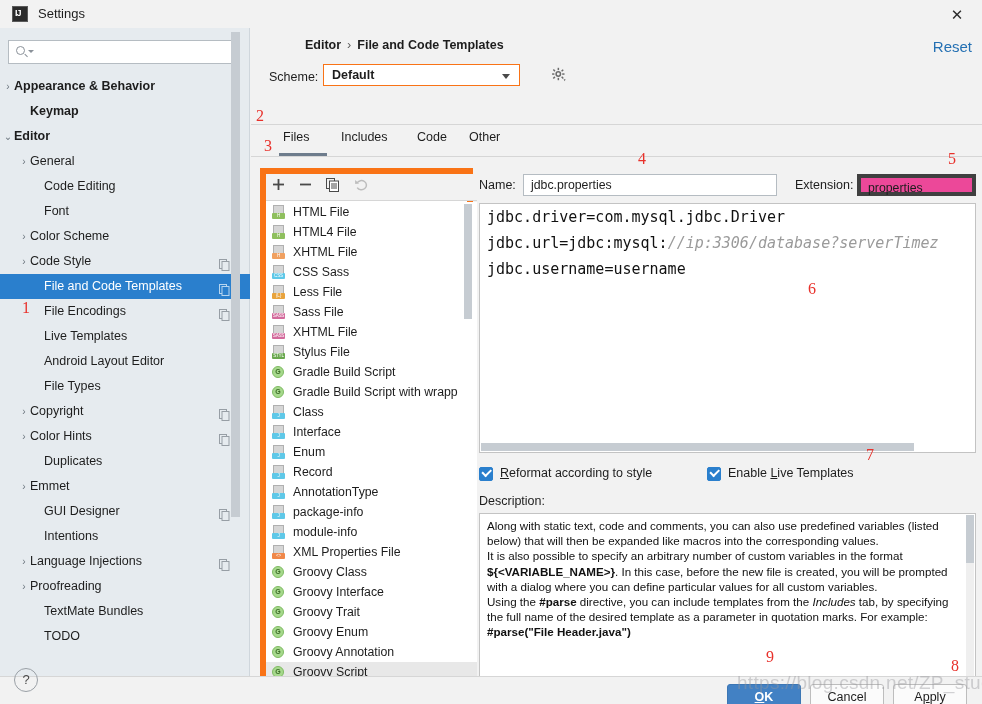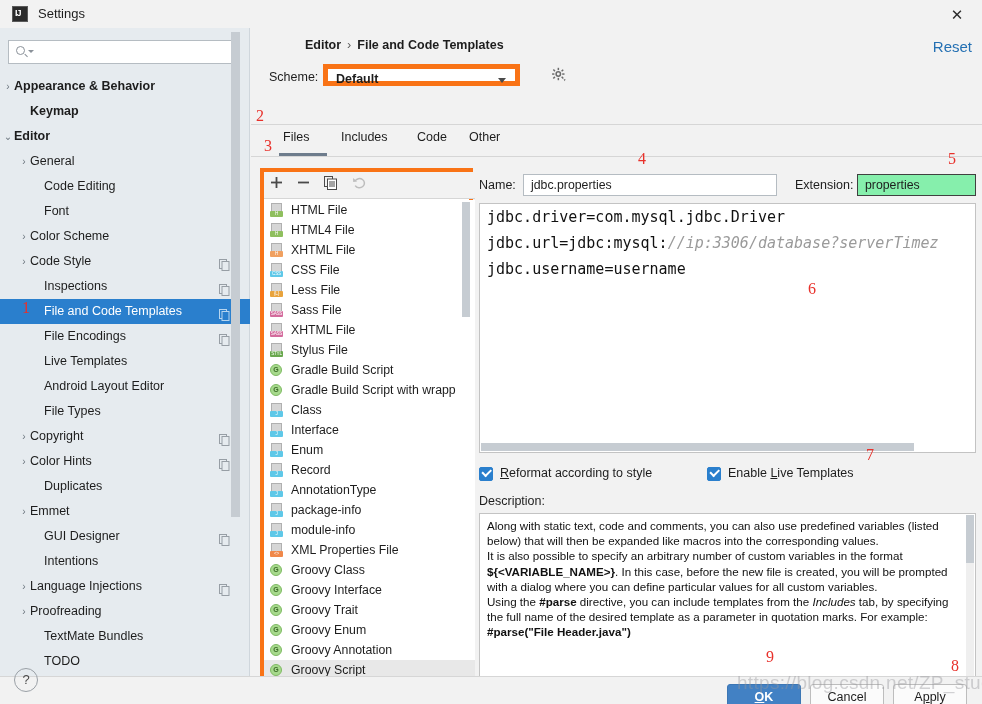--- a/index.html
+++ b/index.html
@@ -38,49 +38,49 @@
   .sb-left{position:absolute;left:231px;top:4px;width:9px;height:485px;background:#c6ccd2;}
 
   
   .right{position:absolute;left:251px;top:28px;width:731px;height:648px;background:#f2f2f2;}
   .crumb{position:absolute;left:18px;top:10px;font-weight:bold;font-size:12.5px;padding-left:36px;}
   .crumb .sep{font-weight:normal;color:#5b5b5b;padding:0 6px;}
   .reset{position:absolute;right:10px;top:10px;color:#2470b3;font-size:15px;cursor:default;}
 
   .schemerow{position:absolute;left:18px;top:36px;width:700px;height:30px;}
   .schemelbl{position:absolute;left:0;top:6px;font-size:12.5px;}
-  .combo{position:absolute;left:54px;top:0;width:197px;height:22px;background:#fff;border:5px solid #f97316;box-sizing:border-box;}
+  .combo{position:absolute;left:54px;top:0;width:197px;height:22px;background:#fff;border:1px solid #f97316;box-sizing:border-box;}
   .combo .val{position:absolute;left:8px;top:3px;font-weight:bold;font-size:12.5px;}
   .combo .car{position:absolute;right:9px;top:9px;width:0;height:0;border-left:4.5px solid transparent;border-right:4.5px solid transparent;border-top:5px solid #4a4a4a;}
   .gear{position:absolute;left:282px;top:3px;width:16px;height:16px;}
 
   .hr{position:absolute;left:0;top:96px;width:731px;height:1px;background:#d6d6d6;}
 
   .tabs{position:absolute;left:18px;top:102px;height:26px;}
   .tab{position:absolute;top:0;font-size:12.5px;cursor:default;}
   .tabline{position:absolute;top:23px;height:2.5px;background:#6e7c8c;}
   .tabs-underline{position:absolute;left:0;top:128px;width:731px;height:1px;background:#d6d6d6;}
 
   
-  .listwrap{position:absolute;left:9px;top:140px;width:213px;height:512px;background:#fff;border:4px solid #f97316;box-sizing:border-box;}
+  .listwrap{position:absolute;left:9px;top:140px;width:213px;height:512px;background:#fff;border:6px solid #f97316;box-sizing:border-box;}
   .listtool{position:absolute;left:0;top:0;width:211px;height:27px;background:#f2f2f2;border-bottom:1px solid #d6d6d6;box-sizing:border-box;}
   .tbtn{position:absolute;top:4px;width:19px;height:19px;cursor:default;}
   .listitems{position:absolute;left:0;top:28px;width:211px;height:482px;overflow:hidden;background:#fff;}
   .li{position:relative;height:20px;line-height:20px;white-space:nowrap;font-size:12.3px;cursor:default;padding-left:6px;}
   .li.sel{background:#e8e8e8;}
   .li .ico{display:inline-block;width:15px;height:14px;vertical-align:-3px;margin-right:6px;position:relative;}
   .sb-list{position:absolute;left:198px;top:30px;width:8px;height:115px;background:#c6ccd2;}
 
   
   .namerow{position:absolute;left:228px;top:146px;width:497px;height:24px;}
   .namelbl{position:absolute;left:0;top:4px;font-size:12.5px;}
   .nameinput{position:absolute;left:44px;top:0;width:254px;height:22px;background:#fff;border:1px solid #b5bcc2;box-sizing:border-box;}
   .nameinput .v{position:absolute;left:7px;top:3px;font-size:12.3px;}
   .extlbl{position:absolute;left:316px;top:4px;font-size:12.5px;}
-  .extinput{position:absolute;left:378px;top:0;width:119px;height:22px;background:#86efac;border:1px solid #404040;box-sizing:border-box;}
+  .extinput{position:absolute;left:378px;top:0;width:119px;height:22px;background:#ec4899;border:4px solid #404040;box-sizing:border-box;}
   .extinput .v{position:absolute;left:7px;top:3px;font-size:12.3px;}
 
   
   .editor{position:absolute;left:228px;top:175px;width:497px;height:250px;background:#fff;border:1px solid #c3c3c3;box-sizing:border-box;overflow:hidden;}
   .codeline{position:relative;height:26px;line-height:26px;white-space:nowrap;font-family:"DejaVu Sans Mono","Liberation Mono",monospace;font-size:15px;color:#111;padding-left:7px;}
   .codeline .url{color:#9a9a9a;font-style:italic;}
   .sb-ed-h{position:absolute;left:1px;bottom:1px;width:433px;height:8px;background:#c6ccd2;}
 
   
   .cbrow{position:absolute;left:228px;top:437px;width:497px;height:20px;}
@@ -156,27 +156,20 @@
         <div class="tnode">
           <span class="lbl" style="left:44px">Font</span>
         </div>
         <div class="tnode">
           <span class="arrow" style="left:18px">›</span>
           <span class="lbl" style="left:30px">Color Scheme</span>
         </div>
         <div class="tnode">
           <span class="arrow" style="left:18px">›</span>
           <span class="lbl" style="left:30px">Code Style</span>
-          <span class="copyico"><svg width="11" height="12" viewBox="0 0 11 12">
-              <rect x="0.5" y="0.5" width="7" height="9" fill="none" stroke="#8a9199"></rect>
-              <rect x="3" y="2.5" width="7" height="9" fill="#e6ebef" stroke="#8a9199"></rect>
-            </svg></span>
-        </div>
-        <div class="tnode">
-          <span class="lbl" style="left:44px">Inspections</span>
           <span class="copyico"><svg width="11" height="12" viewBox="0 0 11 12">
               <rect x="0.5" y="0.5" width="7" height="9" fill="none" stroke="#8a9199"></rect>
               <rect x="3" y="2.5" width="7" height="9" fill="#e6ebef" stroke="#8a9199"></rect>
             </svg></span>
         </div>
         <div class="tnode sel">
           <span class="lbl" style="left:44px">File and Code Templates</span>
           <span class="copyico"><svg width="11" height="12" viewBox="0 0 11 12">
               <rect x="0.5" y="0.5" width="7" height="9" fill="none" stroke="#cfe4f6"></rect>
               <rect x="3" y="2.5" width="7" height="9" fill="#2a7fcd" stroke="#cfe4f6"></rect>
@@ -325,21 +318,21 @@
                 <span class="page"></span>
                 <span class="tag" style="background:#8fbf5e">H</span>
               </span></span><span>HTML4 File</span></div>
           <div class="li"><span class="ico"><span class="fi">
                 <span class="page"></span>
                 <span class="tag" style="background:#f0a060">H</span>
               </span></span><span>XHTML File</span></div>
           <div class="li"><span class="ico"><span class="fi">
                 <span class="page"></span>
                 <span class="tag" style="background:#5fc8e8">CSS</span>
-              </span></span><span>CSS File</span></div>
+              </span></span><span>CSS Sass</span></div>
           <div class="li"><span class="ico"><span class="fi">
                 <span class="page"></span>
                 <span class="tag" style="background:#e8a33d">{L}</span>
               </span></span><span>Less File</span></div>
           <div class="li"><span class="ico"><span class="fi">
                 <span class="page"></span>
                 <span class="tag" style="background:#d36b9c">SASS</span>
               </span></span><span>Sass File</span></div>
           <div class="li"><span class="ico"><span class="fi">
                 <span class="page"></span>

